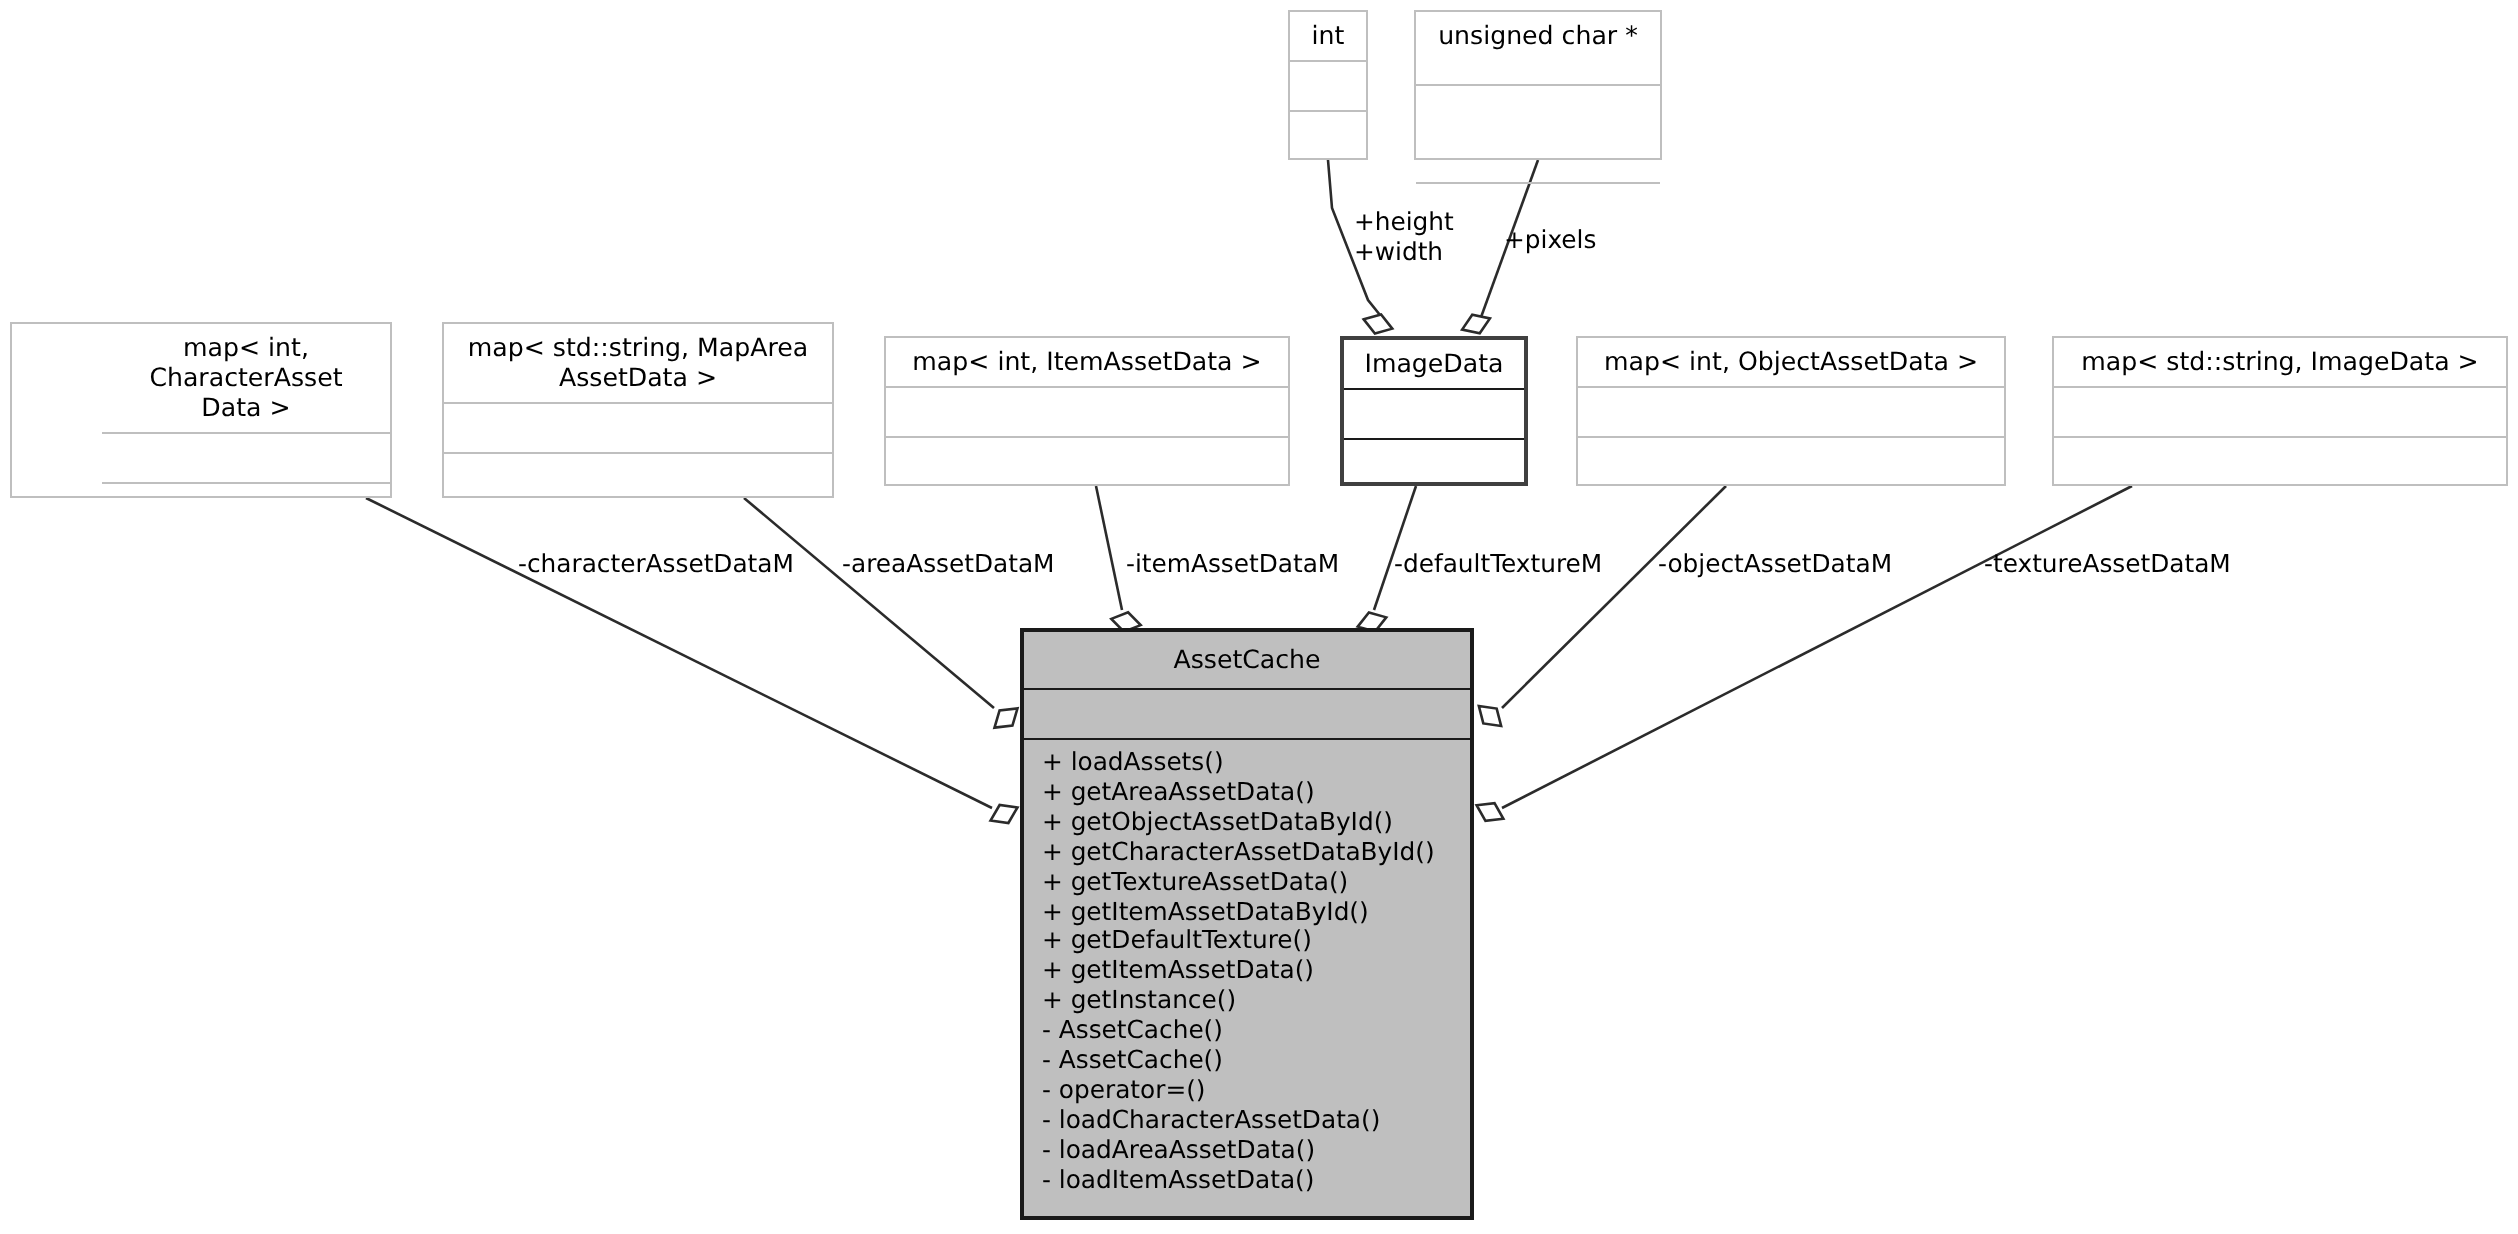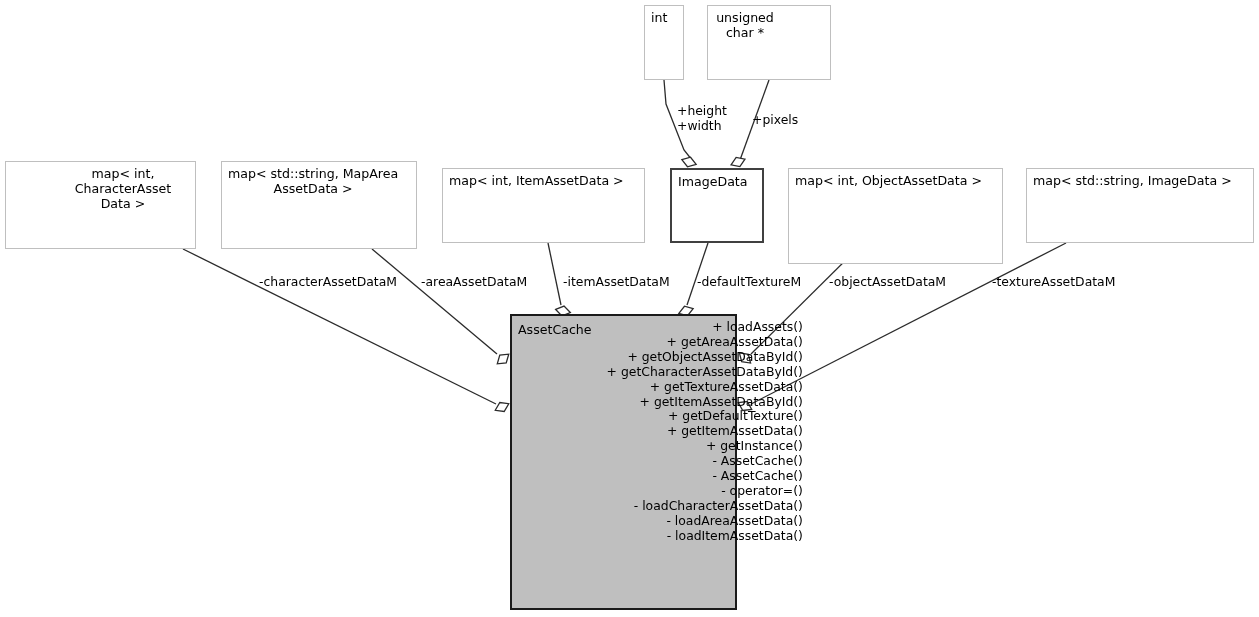--- a/index.html
+++ b/index.html
@@ -26,21 +26,21 @@
     height: 617px;
     pointer-events: none;
   }
   
   .uml-box {
     position: absolute;
     box-sizing: border-box;
     background: #ffffff;
     border: 1px solid #bfbfbf;
     display: flex;
-    flex-direction: row;
+    flex-direction: column;
   }
   .uml-box.emph {
     border: 2px solid #404040;
   }
   .uml-box.focus {
     border: 2px solid #1a1a1a;
     background: #bfbfbf;
   }
   .uml-title {
     text-align: center;
@@ -63,21 +63,20 @@
     border-top: 1px solid #1a1a1a;
   }
   .uml-attrs {
     flex: 0 0 auto;
   }
   .uml-empty-row {
     height: 24px;
   }
   .uml-ops {
     padding: 4px 0 4px 0;
-    text-align: right;
   }
   .uml-member {
     font-size: 12.4px;
     line-height: 14.9px;
     color: #000000;
     padding-left: 9px;
     white-space: pre;
   }
   
   .edge-label {
@@ -162,21 +161,21 @@
   </div>
 
   <div class="uml-box" style="left: 442px; top: 168px; width: 203px; height: 75px;">
     <div class="uml-title">map&lt; int, ItemAssetData &gt;</div>
     <div class="uml-sep"></div>
     <div class="uml-attrs uml-empty-row"></div>
     <div class="uml-sep"></div>
     <div class="uml-ops uml-empty-row"></div>
   </div>
 
-  <div class="uml-box" style="left: 788px; top: 168px; width: 215px; height: 96px;">
+  <div class="uml-box" style="left: 788px; top: 168px; width: 215px; height: 75px;">
     <div class="uml-title">map&lt; int, ObjectAssetData &gt;</div>
     <div class="uml-sep"></div>
     <div class="uml-attrs uml-empty-row"></div>
     <div class="uml-sep"></div>
     <div class="uml-ops uml-empty-row"></div>
   </div>
 
   <div class="uml-box" style="left: 1026px; top: 168px; width: 228px; height: 75px;">
     <div class="uml-title">map&lt; std::string, ImageData &gt;</div>
     <div class="uml-sep"></div>

